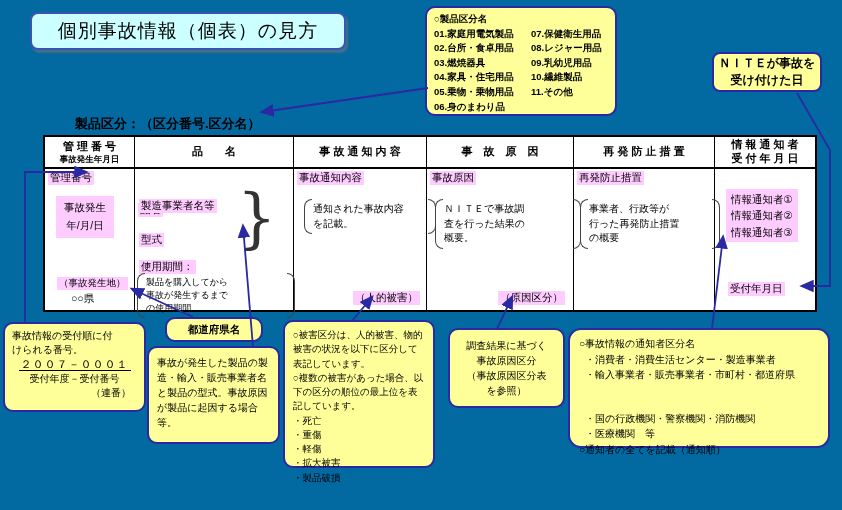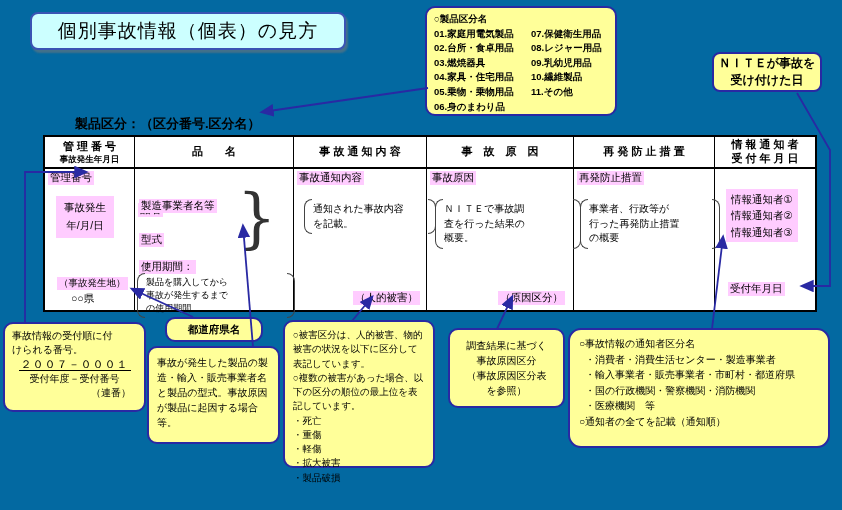--- a/index.html
+++ b/index.html
@@ -171,21 +171,21 @@
 
   <div class="note cause">調査結果に基づく
 事故原因区分
 （事故原因区分表
 を参照）</div>
 
   <div class="note notifier">
     <div>○事故情報の通知者区分名</div>
     <div style="padding-left:6px;">・消費者・消費生活センター・製造事業者</div>
     <div style="padding-left:6px;">・輸入事業者・販売事業者・市町村・都道府県</div>
-    <div style="padding-left:6px;">・国の行政機関・警察機関・消防機関</div>
+    <div style="padding-left:6px;margin-top:28px;">・国の行政機関・警察機関・消防機関</div>
     <div style="padding-left:6px;">・医療機関　等</div>
     <div>○通知者の全てを記載（通知順）</div>
   </div>
 
   <svg id="connectors" width="842" height="510" viewBox="0 0 842 510">
     <defs>
       <marker id="ah" markerWidth="9" markerHeight="8" refX="6.5" refY="3.5" orient="auto">
         <path d="M0,0 L8,3.5 L0,7 z" fill="#2929a3"></path>
       </marker>
     </defs>

